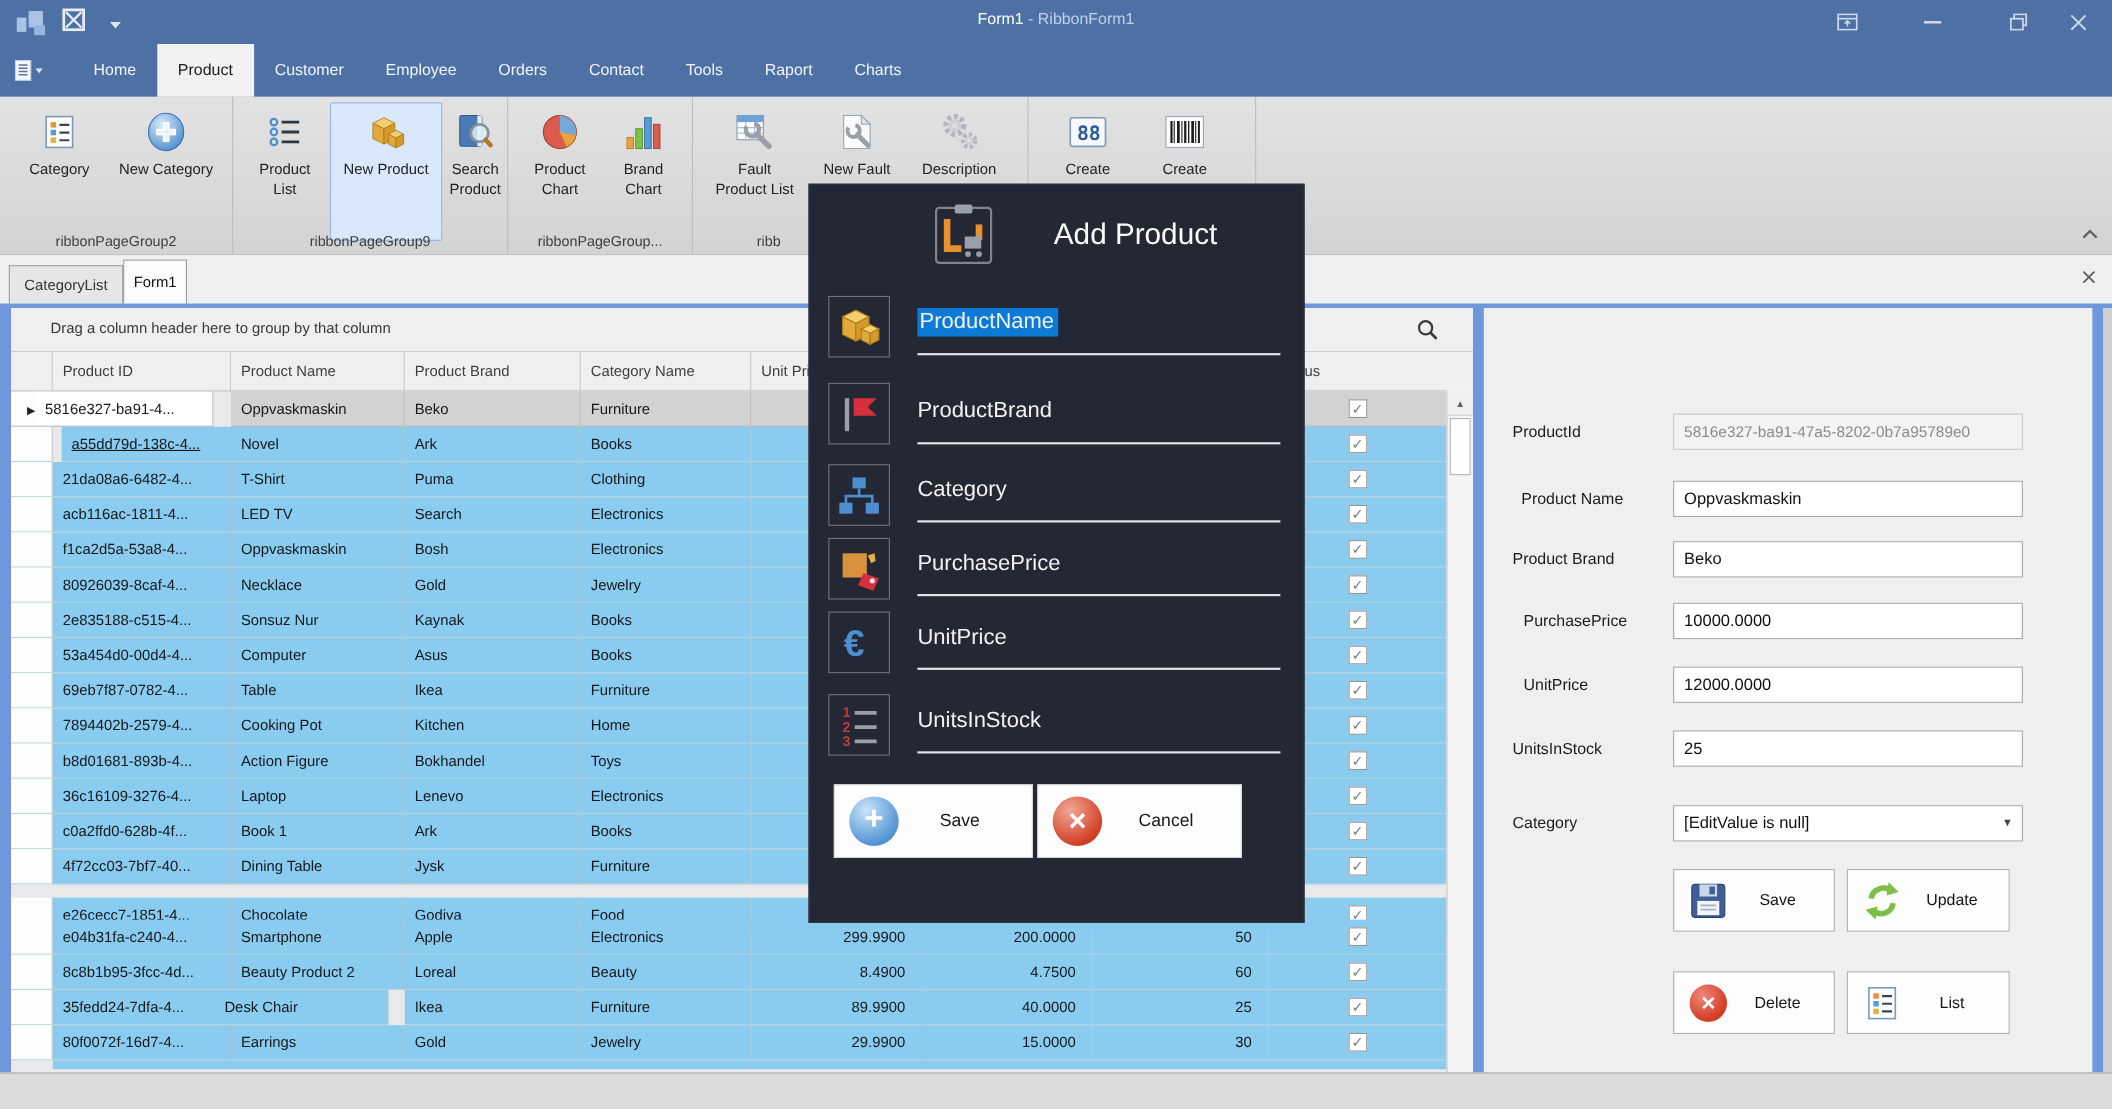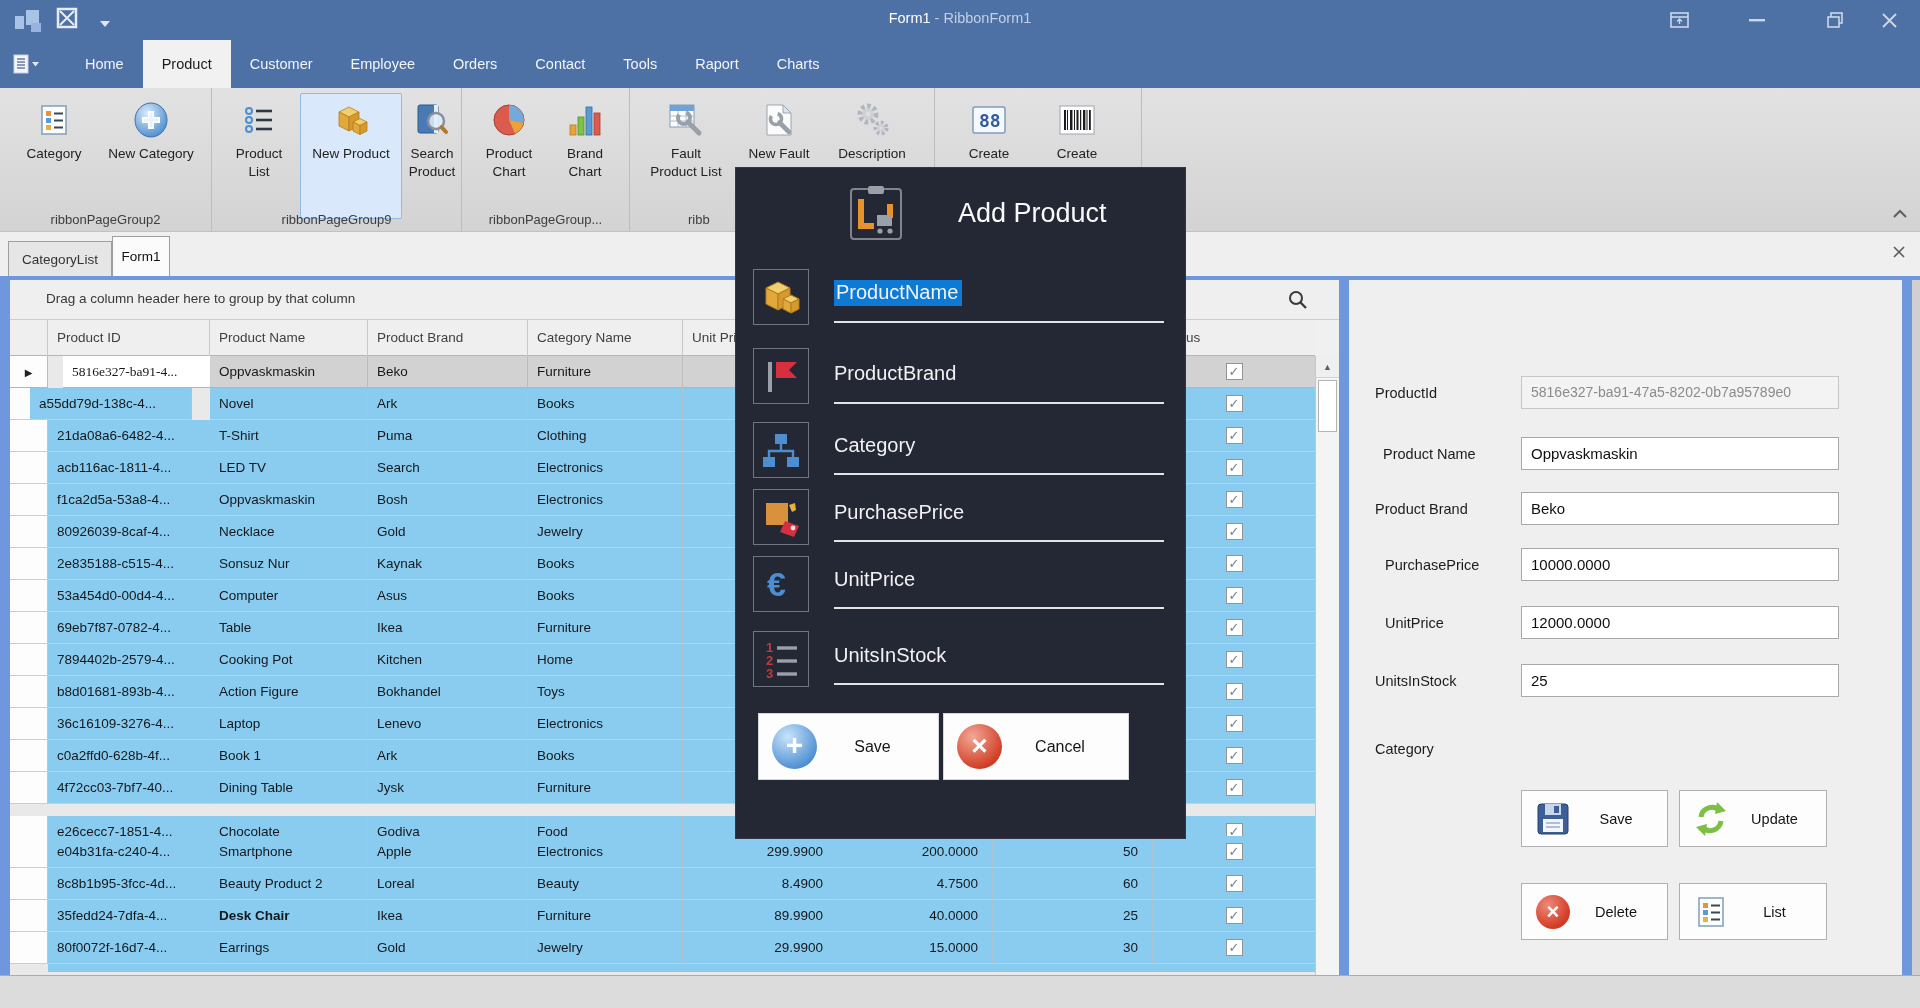--- a/index.html
+++ b/index.html
@@ -391,34 +391,34 @@
     <div class="hcell" style="left:358px; width:160px;">Product Brand</div>
     <div class="hcell" style="left:518px; width:155px;">Category Name</div>
     <div class="hcell" style="left:673px; width:155px;">Unit Price</div>
     <div class="hcell" style="left:828px; width:155px;"></div>
     <div class="hcell" style="left:983px; width:160px;"></div>
     <div class="hcell" style="left:1143px; width:162px; border-right:none;">Status</div>
   </div>
   <div id="grid-rows">
       <div class="grow sel" style="top: 0px;">
         <div class="gcell ind" style="left: 0px; width: 38px;"><span class="rowarrow">▶</span></div>
-        <div class="gcell focuscell" style="left: 53px; width: 162px; font-family: Liberation Serif, serif;">5816e327-ba91-4...</div>
+        <div class="gcell focuscell" style="left: 22px; width: 162px;">5816e327-ba91-4...</div>
         <div class="gcell" style="left: 200px; width: 158px;">Oppvaskmaskin</div>
         <div class="gcell" style="left: 358px; width: 160px;">Beko</div>
         <div class="gcell" style="left: 518px; width: 155px;">Furniture</div>
         <div class="gcell num" style="left: 673px; width: 155px;"></div>
         <div class="gcell num" style="left: 828px; width: 155px;"></div>
         <div class="gcell num" style="left: 983px; width: 160px;"></div>
         <div class="gcell chk" style="left: 1143px; width: 162px; border-right: none;">
           <span class="cbox">✓</span>
         </div>
       </div>
       <div class="grow" style="top: 32px;">
         <div class="gcell ind" style="left: 0px; width: 38px;"></div>
-        <div class="gcell" style="left: 20px; width: 162px;">a55dd79d-138c-4...</div>
+        <div class="gcell" style="left: 46px; width: 162px; text-decoration: underline;">a55dd79d-138c-4...</div>
         <div class="gcell" style="left: 200px; width: 158px;">Novel</div>
         <div class="gcell" style="left: 358px; width: 160px;">Ark</div>
         <div class="gcell" style="left: 518px; width: 155px;">Books</div>
         <div class="gcell num" style="left: 673px; width: 155px;"></div>
         <div class="gcell num" style="left: 828px; width: 155px;"></div>
         <div class="gcell num" style="left: 983px; width: 160px;"></div>
         <div class="gcell chk" style="left: 1143px; width: 162px; border-right: none;">
           <span class="cbox">✓</span>
         </div>
       </div>
@@ -613,21 +613,21 @@
         <div class="gcell num" style="left: 673px; width: 155px;">8.4900</div>
         <div class="gcell num" style="left: 828px; width: 155px;">4.7500</div>
         <div class="gcell num" style="left: 983px; width: 160px;">60</div>
         <div class="gcell chk" style="left: 1143px; width: 162px; border-right: none;">
           <span class="cbox">✓</span>
         </div>
       </div>
       <div class="grow" style="top: 544px;">
         <div class="gcell ind" style="left: 0px; width: 38px;"></div>
         <div class="gcell" style="left: 38px; width: 162px;">35fedd24-7dfa-4...</div>
-        <div class="gcell" style="left: 200px; width: 158px; font-weight: bold;">Desk Chair</div>
+        <div class="gcell" style="left: 185px; width: 158px;">Desk Chair</div>
         <div class="gcell" style="left: 358px; width: 160px;">Ikea</div>
         <div class="gcell" style="left: 518px; width: 155px;">Furniture</div>
         <div class="gcell num" style="left: 673px; width: 155px;">89.9900</div>
         <div class="gcell num" style="left: 828px; width: 155px;">40.0000</div>
         <div class="gcell num" style="left: 983px; width: 160px;">25</div>
         <div class="gcell chk" style="left: 1143px; width: 162px; border-right: none;">
           <span class="cbox">✓</span>
         </div>
       </div>
       <div class="grow" style="top: 576px;">
@@ -667,20 +667,24 @@
   <div class="plabel" style="top:269px; left:36px;">PurchasePrice</div>
   <div class="pinput" style="top:268px;">10000.0000</div>
 
   <div class="plabel" style="top:327px; left:36px;">UnitPrice</div>
   <div class="pinput" style="top:326px;">12000.0000</div>
 
   <div class="plabel" style="top:385px;">UnitsInStock</div>
   <div class="pinput" style="top:384px;">25</div>
 
   <div class="plabel" style="top:453px;">Category</div>
+  <div class="pinput dd" style="top:452px;">
+    <span class="ddval">[EditValue is null]</span>
+    <span class="caret">▼</span>
+  </div>
 
   <div class="pbtn" style="left:172px; top:510px;">
     <span class="icon">
       <svg width="34" height="34" viewBox="0 0 34 34">
           <rect x="2" y="2" width="30" height="30" rx="3" fill="#3d5f95" stroke="#27406a"></rect>
           <rect x="9" y="2" width="16" height="11" fill="#c8d6ea"></rect>
           <rect x="18" y="4" width="5" height="7" fill="#3d5f95"></rect>
           <rect x="7" y="17" width="20" height="13" fill="#f2f5fa"></rect>
           <line x1="10" y1="21" x2="24" y2="21" stroke="#9fb2cc" stroke-width="1.6"></line>
           <line x1="10" y1="25" x2="24" y2="25" stroke="#9fb2cc" stroke-width="1.6"></line>

